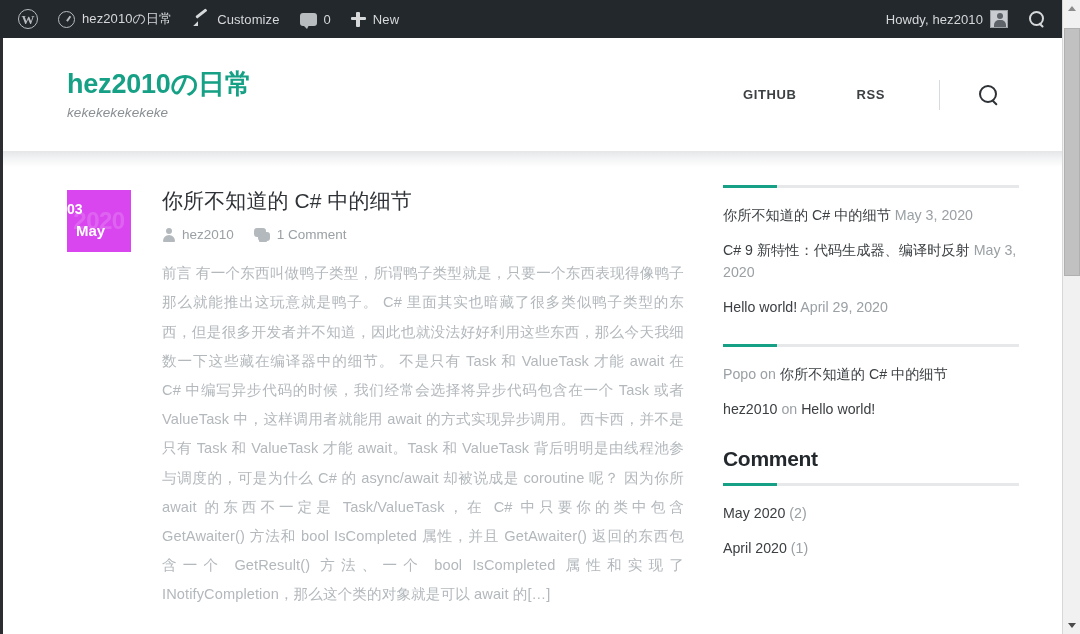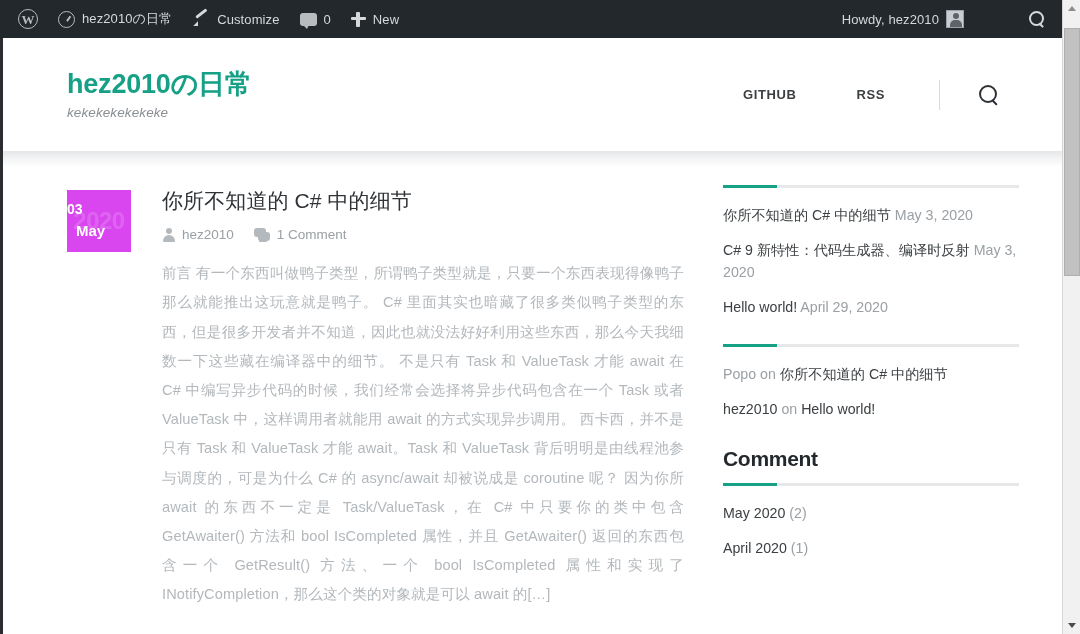--- a/index.html
+++ b/index.html
@@ -32,21 +32,21 @@
     color: #d6d8d9;
     font-size: 13px;
     display: flex; align-items: center;
   }
   #adminbar .ab-item {
     display: flex; align-items: center; gap: 7px;
     height: 38px; padding: 0 10px;
     color: #d6d8d9; white-space: nowrap;
   }
   #adminbar .ab-left { display: flex; align-items: center; padding-left: 8px; }
-  #adminbar .ab-right { display: flex; align-items: center; margin-left: auto; padding-right: 6px; gap: 44px; }
+  #adminbar .ab-right { display: flex; align-items: center; margin-left: auto; padding-right: 6px; }
   .ab-label { font-size: 13px; letter-spacing: .1px; }
 
   .wp-logo {
     width: 20px; height: 20px; border-radius: 50%;
     border: 1.7px solid #b8bcbf;
     position: relative; display: inline-block;
     flex: 0 0 auto;
   }
   .wp-logo::before {
     content: "W";

